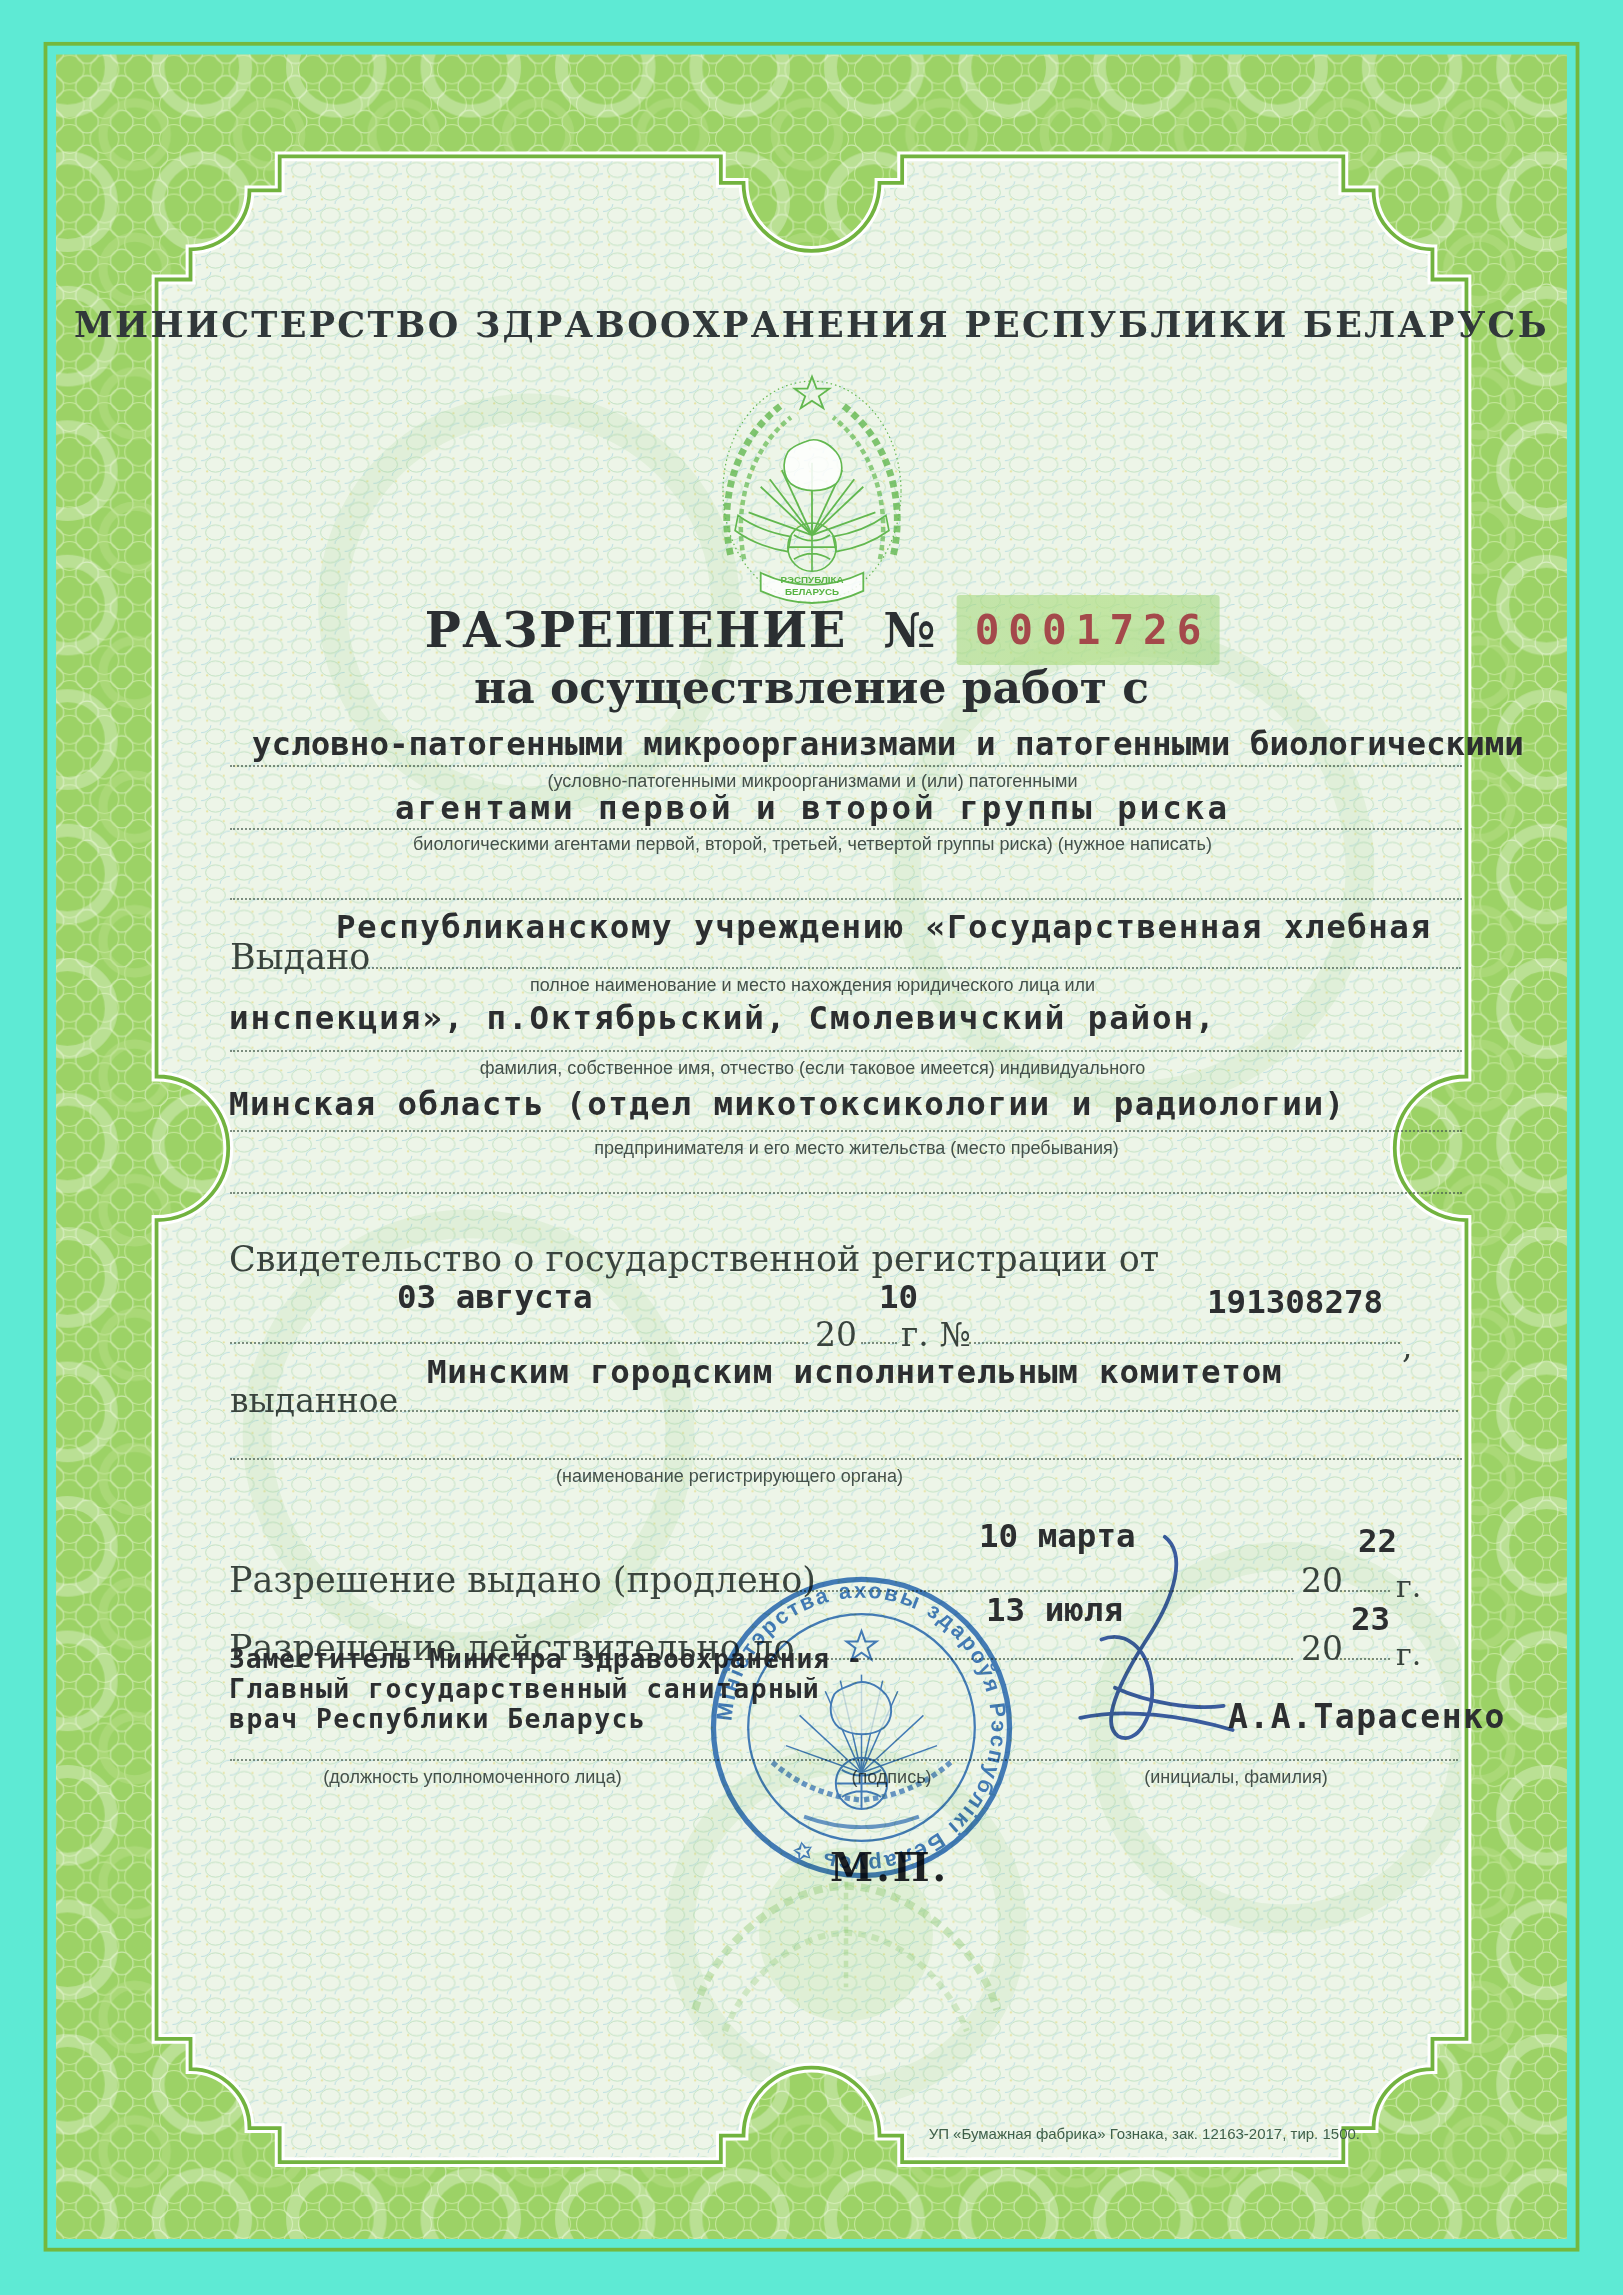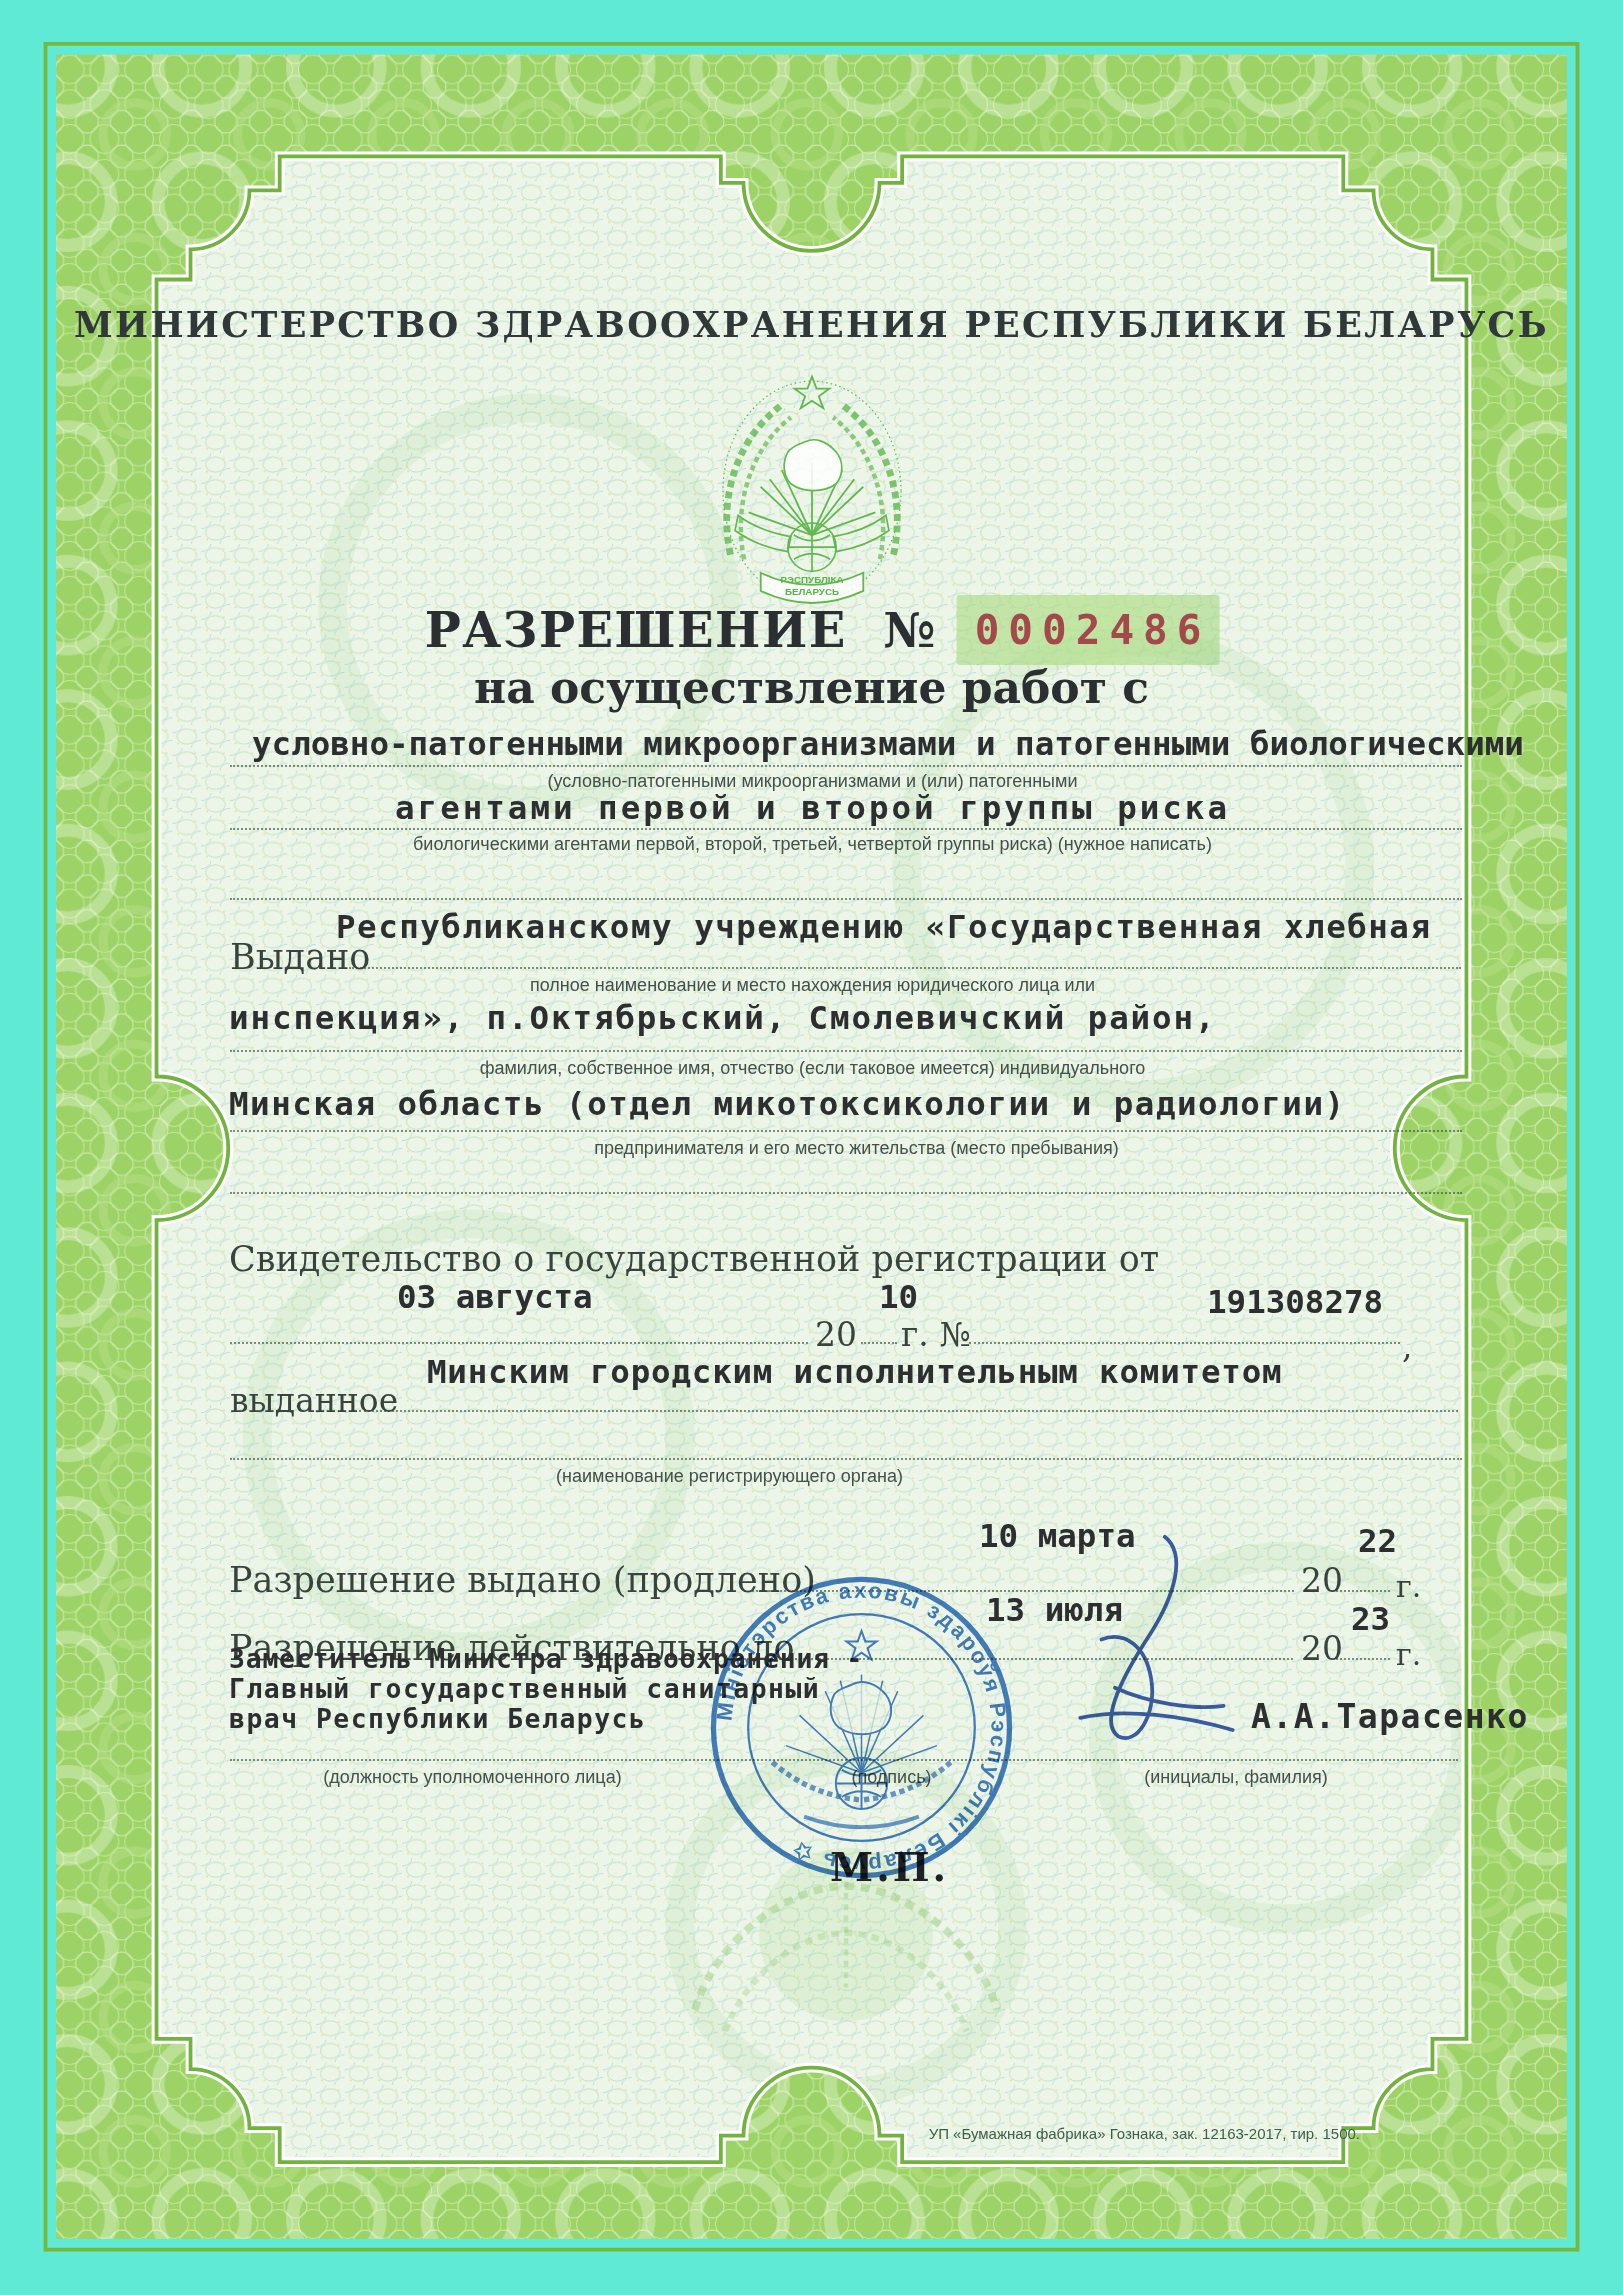--- a/index.html
+++ b/index.html
@@ -131,21 +131,21 @@
 
       <path d="M92 286 Q160 318 228 286 L228 310 Q160 342 92 310 Z" fill="#ffffff" fill-opacity="0.85" stroke-width="2.4"></path>
     </g>
     <text x="160" y="300" text-anchor="middle" font-family="Liberation Sans, sans-serif" font-size="13" font-weight="bold" fill="#57b343">РЭСПУБЛІКА</text>
     <text x="160" y="316" text-anchor="middle" font-family="Liberation Sans, sans-serif" font-size="13" font-weight="bold" fill="#57b343">БЕЛАРУСЬ</text>
   </svg>
 
   <div class="abs title-row">
     <span class="title-word"><span>РАЗРЕШЕНИЕ</span>&nbsp;&nbsp;<span>№</span></span>
     <span class="serial-box">
-      <span class="serial-digits">0002486</span>
+      <span class="serial-digits">0001726</span>
     </span>
   </div>
   <div class="abs center-row" style="top:662px;z-index:2;">
     <span class="subtitle">на осуществление работ с</span>
   </div>
 
   <div class="abs typed t43" style="top:725px;left:252px;">условно-патогенными микроорганизмами и патогенными биологическими</div>
   <div class="abs dot" style="top:765px;left:230px;width:1232px;"></div>
   <div class="abs caption" style="top:771px;left:189px;width:1247px;">(условно-патогенными микроорганизмами и (или) патогенными</div>
   <div class="abs typed t43" style="top:789px;left:189px;width:1247px;text-align:center;letter-spacing:3px;">агентами первой и второй группы риска</div>
@@ -195,21 +195,21 @@
 
   <div class="abs serif-label s46" style="top:1628px;left:229px;">Разрешение действительно до</div>
   <div class="abs dot" style="top:1658px;left:744px;width:549px;"></div>
   <div class="abs serif-label s44" style="top:1629px;left:1301px;">20</div>
   <div class="abs dot" style="top:1658px;left:1336px;width:54px;"></div>
   <div class="abs serif-label s40" style="top:1637px;left:1396px;">г.</div>
 
   <div class="abs typed t35" style="top:1643px;left:229px;letter-spacing:0.8px;">Заместитель Министра здравоохранения -</div>
   <div class="abs typed t35" style="top:1673px;left:229px;letter-spacing:1.5px;">Главный государственный санитарный</div>
   <div class="abs typed t35" style="top:1703px;left:229px;letter-spacing:1.5px;">врач Республики Беларусь</div>
-  <div class="abs typed" style="top:1697px;left:1228px;font-size:33px;letter-spacing:1.5px;margin-left:23px;">А.А.Тарасенко</div>
+  <div class="abs typed" style="top:1697px;left:1228px;font-size:33px;letter-spacing:1.5px;">А.А.Тарасенко</div>
   <div class="abs dot" style="top:1759px;left:230px;width:1228px;"></div>
   <div class="abs caption" style="top:1767px;left:227px;width:491px;">(должность уполномоченного лица)</div>
   <div class="abs caption" style="top:1767px;left:778px;width:227px;">(подпись)</div>
   <div class="abs caption" style="top:1767px;left:1081px;width:310px;">(инициалы, фамилия)</div>
 
   <svg class="abs wreath-wm" style="left:642px;top:1836px;" width="408" height="227" viewBox="0 0 540 300">
     <circle cx="270" cy="130" r="115" fill="rgba(150,210,120,0.16)"></circle>
     <path d="M70 230 C100 130 200 66 270 66 C340 66 440 130 470 230" fill="none" stroke="rgba(140,200,110,0.40)" stroke-width="10" stroke-dasharray="12 9"></path>
     <path d="M110 258 C140 180 210 128 270 128 C330 128 400 180 430 258" fill="none" stroke="rgba(140,200,110,0.30)" stroke-width="8" stroke-dasharray="10 8"></path>
     <path d="M270 60 V200" stroke="rgba(140,200,110,0.35)" stroke-width="6" stroke-dasharray="8 7" fill="none"></path>

